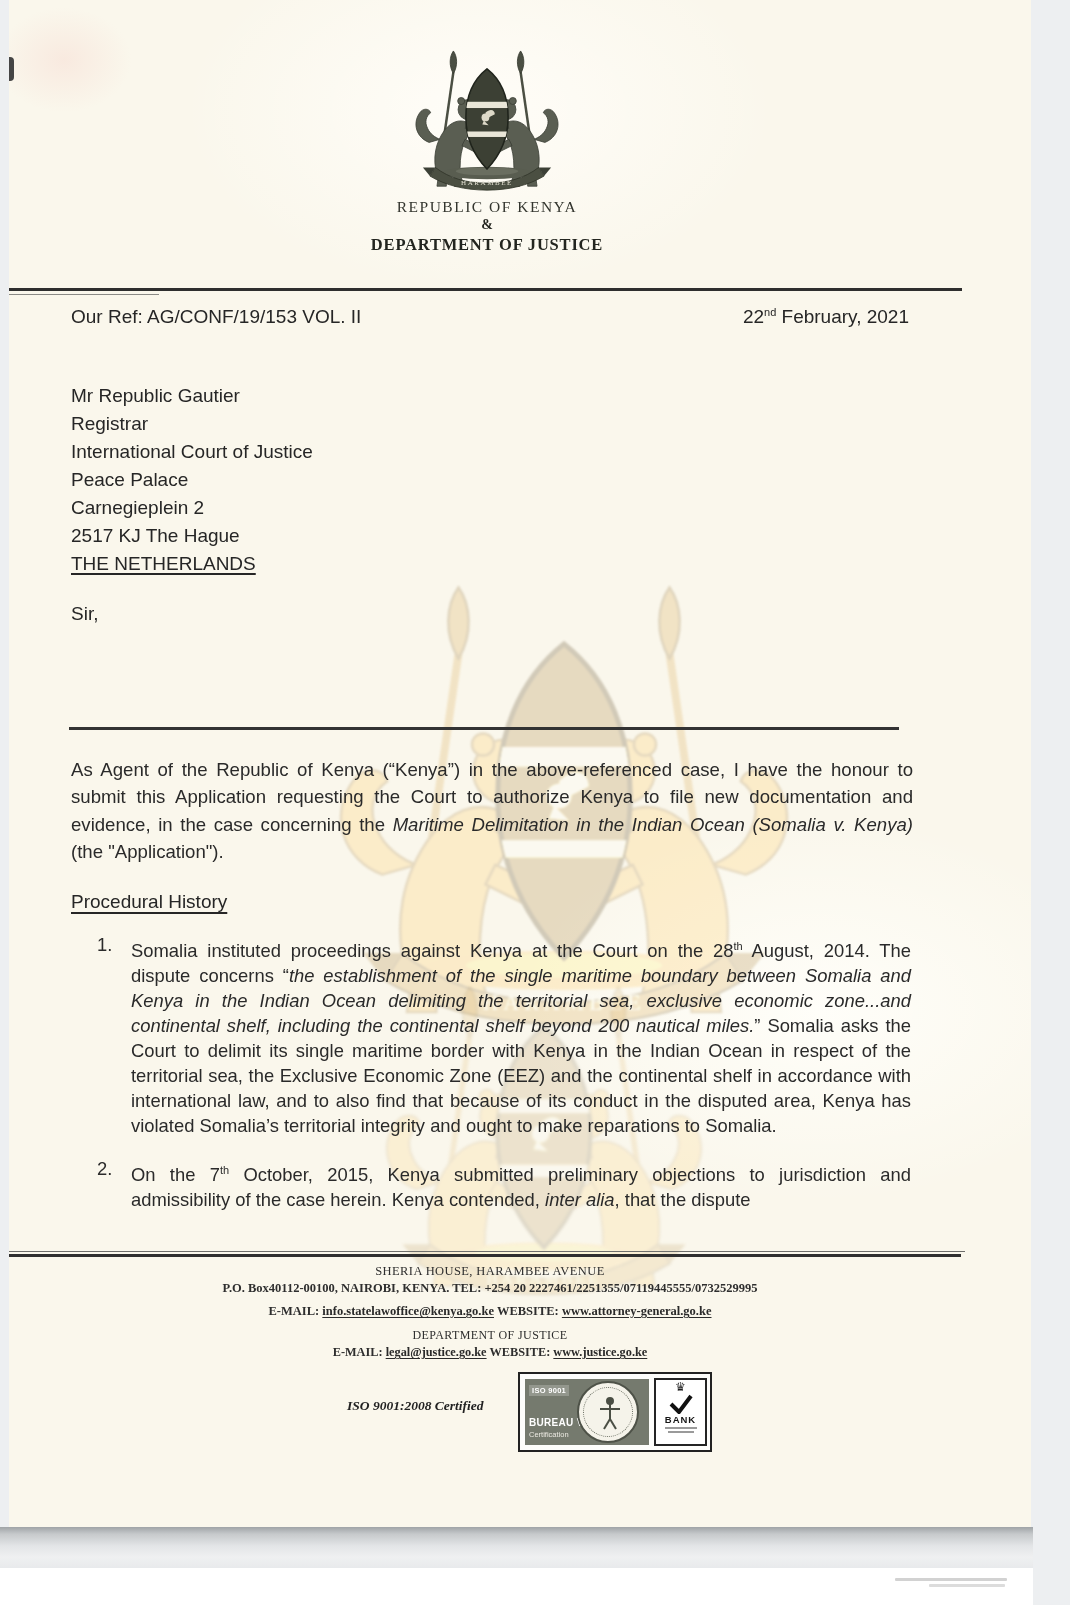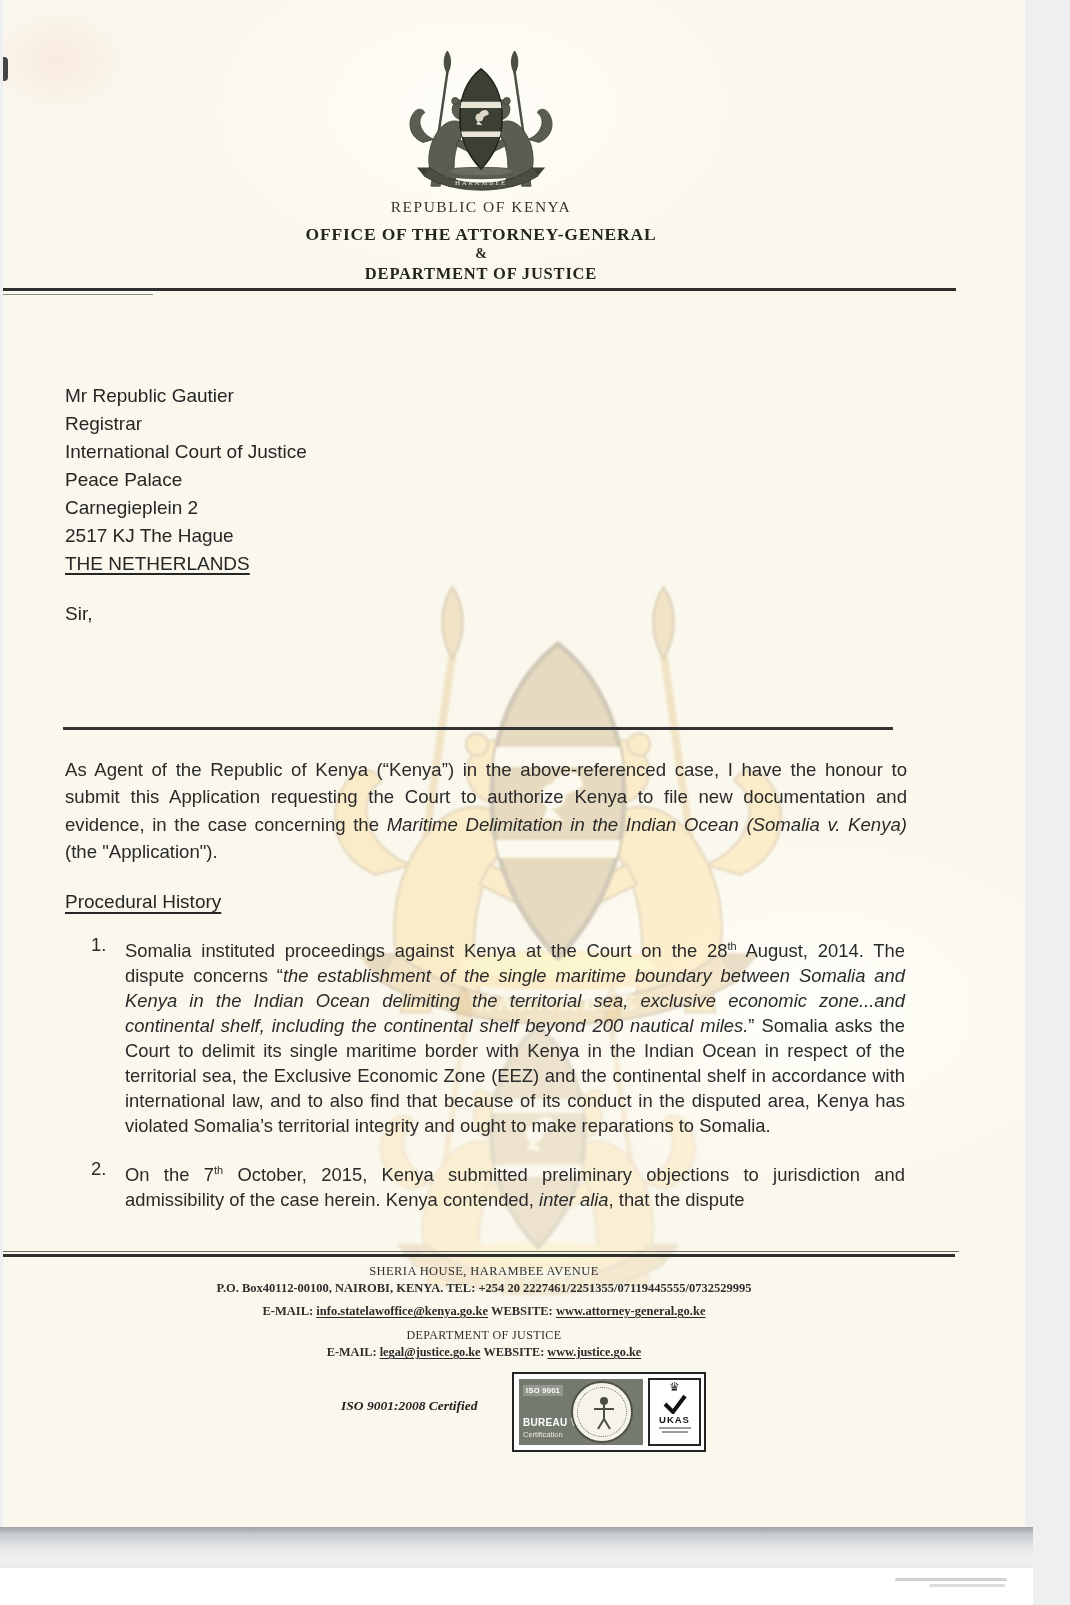--- a/index.html
+++ b/index.html
@@ -1,21 +1,21 @@
 <!DOCTYPE html>
 <html><head>
 <meta charset="utf-8">
 <style>
   * { margin:0; padding:0; box-sizing:border-box; }
   html,body { width:1070px; height:1605px; }
   body { background:#eceef0; font-family:"Liberation Sans", sans-serif; position:relative; overflow:hidden; }
   #viewer { position:absolute; inset:0; background:#edeff1; }
 
   
-  .sheet { position:absolute; left:3px; top:0; width:872px; height:1527px; background:#ef4444; }
+  .sheet { position:absolute; left:9px; top:0; width:872px; height:1527px; background:#ef4444; }
   .scan  { position:absolute; left:0; top:0; width:1022px; height:1527px; overflow:hidden;
            background:
              radial-gradient(420px 260px at 470px 110px, #fffdf8 0%, rgba(255,253,248,0) 70%),
              radial-gradient(90px 70px at 55px 60px, rgba(248,230,220,.8), rgba(248,230,220,0) 75%),
              radial-gradient(520px 320px at 810px 1010px, #fffef9 0%, rgba(255,254,249,0) 60%),
              #faf7ec;
            color:#2b2b2b; }
 
   
   .wm { position:absolute; pointer-events:none; }
@@ -179,28 +179,31 @@
           <use href="#coa"></use>
         </svg>
 
       <div class="speck"></div>
 
       <div class="coa-wrap">
         <svg class="coa-svg" viewBox="0 0 220 185" width="172" height="145">
             <use href="#coa"></use>
           </svg>
         <div class="republic">REPUBLIC OF KENYA</div>
-        <div class="office">OFFICE OF THE ATTORNEY-GENERAL</div>
         <div class="amp">&amp;</div>
         <div class="dept">DEPARTMENT OF JUSTICE</div>
       </div>
 
       <div class="rule-top"></div>
       <div class="rule-top-b"></div>
 
+      <div class="ref-row">
+        <div>Our Ref: AG/CONF/19/153 VOL. II</div>
+        <div><span>22</span><sup>nd</sup><span> February, 2021</span></div>
+      </div>
 
       <div class="address">
         <div>Mr Republic Gautier</div>
         <div>Registrar</div>
         <div>International Court of Justice</div>
         <div>Peace Palace</div>
         <div>Carnegieplein 2</div>
         <div>2517 KJ The Hague</div>
         <div class="country">THE NETHERLANDS</div>
       </div>
@@ -262,21 +265,21 @@
                 <line x1="14" y1="24" x2="20" y2="34"></line>
               </g>
             </svg>
           </div>
         </div>
         <div class="ukas-panel">
           <div class="crown">♛</div>
           <svg width="26" height="20" viewBox="0 0 26 20">
             <path d="M3,10 L11,18 L23,2" stroke="#111" stroke-width="4" fill="none"></path>
           </svg>
-          <div class="ukas-name">UKAS</div>
+          <div class="ukas-name">BANK</div>
           <div class="ukas-bars">
               <i></i>
               <i></i>
             </div>
         </div>
       </div>
 
     </div>
   </div>
 

